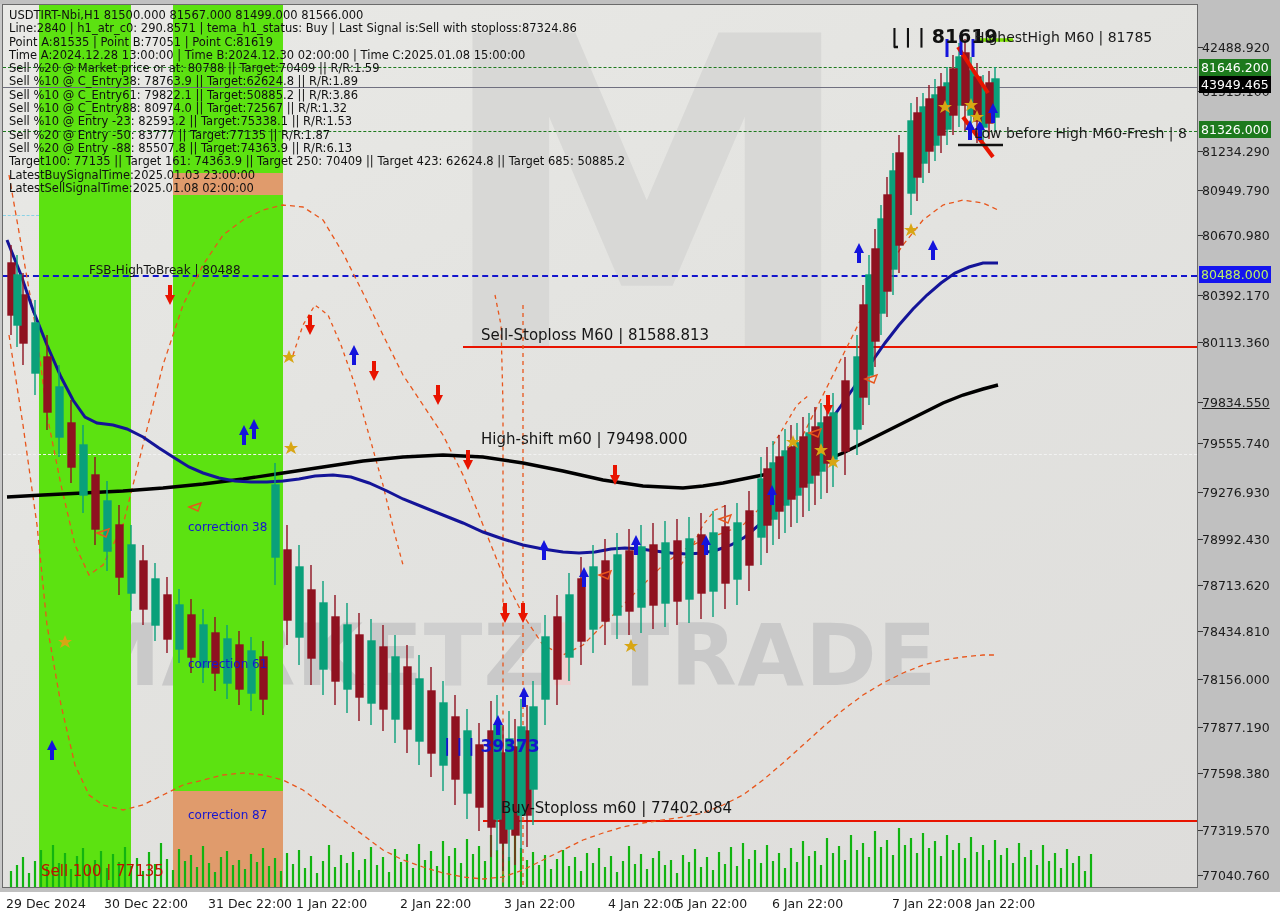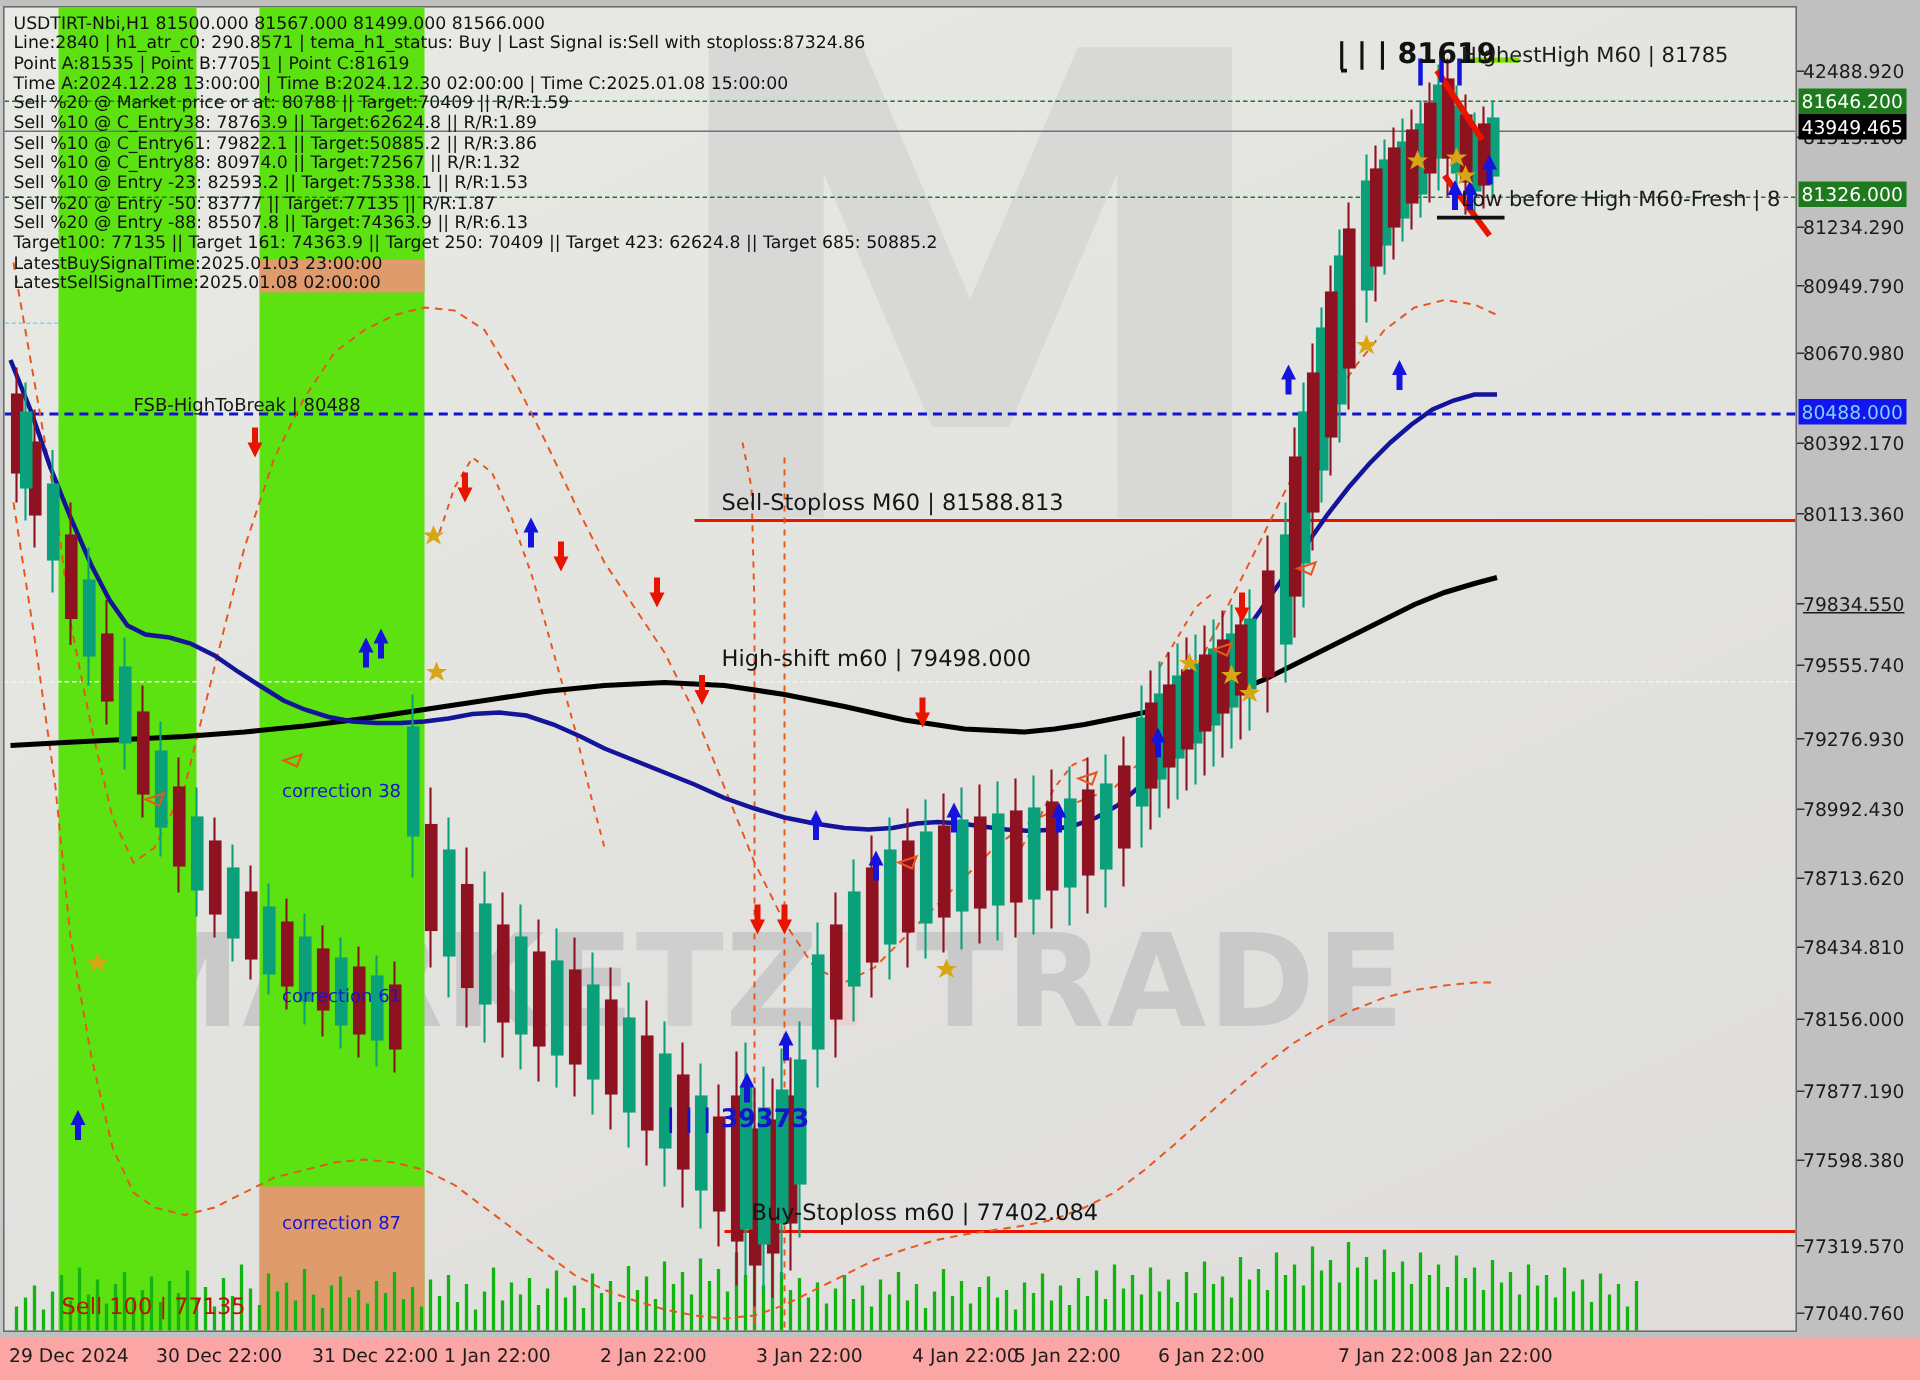--- a/index.html
+++ b/index.html
@@ -68,25 +68,25 @@
     position:absolute;left:4px;font-size:12.5px;color:#1b1b1b;
     white-space:nowrap;font-family:"DejaVu Sans","Liberation Sans",sans-serif;
   }
   .ytick .dash{position:absolute;left:-4px;top:7px;width:5px;height:1px;background:#333;}
   .ybox{
     position:absolute;left:1px;font-size:12.5px;padding:1px 2px;
     white-space:nowrap;font-family:"DejaVu Sans","Liberation Sans",sans-serif;
   }
   .ybox.green{background:#1d7a1d;color:#fff;}
   .ybox.black{background:#000;color:#fff;}
-  .ybox.blue{background:#1414ee;color:#7dd3fc;}
+  .ybox.blue{background:#1414ee;color:#bef264;}
 
   
   #xaxis{
-    position:absolute;left:0;bottom:0;width:1280px;height:28px;background:#fca5a5;
+    position:absolute;left:0;bottom:0;width:1280px;height:28px;background:#ffffff;
   }
   .xtick{
     position:absolute;top:4px;font-size:12.5px;color:#1b1b1b;white-space:nowrap;
     font-family:"DejaVu Sans","Liberation Sans",sans-serif;
   }
 
   
   .ann{position:absolute;font-size:14px;color:#1b1b1b;white-space:nowrap;z-index:30;}
   .ann.bluebig{font-size:19px;color:#1414cd;font-weight:bold;}
 

